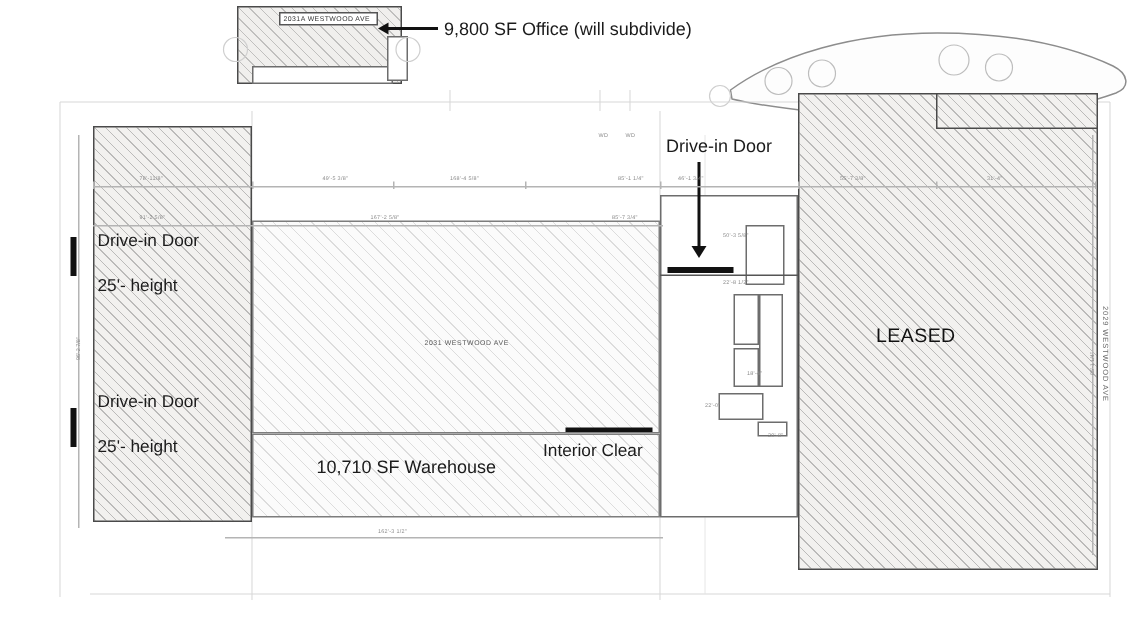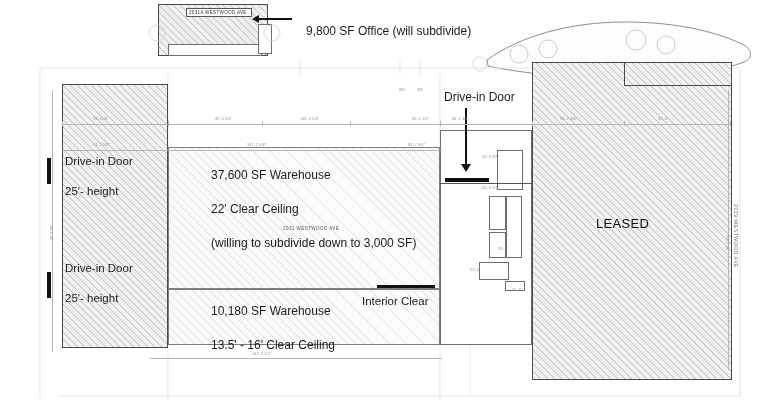--- a/index.html
+++ b/index.html
@@ -177,21 +177,21 @@
 <div id="stage">
 
   <div class="topbox" style="left:158px; top:4px; width:110px; height:52px;"></div>
   <div class="plain-block" style="left:186px; top:8px; width:66px; height:9px; background:#ffffff; border:1px solid #555;"></div>
   <div class="topbox-label" style="left:189px; top:10px;">2031A WESTWOOD AVE</div>
   <div class="plain-block" style="left:168px; top:44px; width:94px; height:12px;"></div>
   <div class="plain-block" style="left:258px; top:24px; width:14px; height:30px;"></div>
 
   <div class="leader" style="left:258px; top:18px; width:34px; height:1.5px;"></div>
   <div class="arrowhead-left" style="left:252px; top:15px;"></div>
-  <div class="anno anno-lg" style="left:306px; top:11px;margin-top:12px;">9,800 SF Office (will subdivide)</div>
+  <div class="anno anno-lg" style="left:296px; top:11px;">9,800 SF Office (will subdivide)</div>
 
   <svg class="overlay" viewBox="0 0 759 412">
     <path d="M487,60 C520,36 570,22 625,22 C672,22 712,30 742,44 C752,49 754,58 744,62 C700,78 640,82 586,78 C540,75 505,70 488,66 Z" fill="#fdfdfd" stroke="#8d8d8d" stroke-width="1"></path>
     <circle cx="519" cy="54" r="9" fill="none" stroke="#bdbdbd" stroke-width="0.8"></circle>
     <circle cx="548" cy="49" r="9" fill="none" stroke="#bdbdbd" stroke-width="0.8"></circle>
     <circle cx="636" cy="40" r="10" fill="none" stroke="#bdbdbd" stroke-width="0.8"></circle>
     <circle cx="666" cy="45" r="9" fill="none" stroke="#bdbdbd" stroke-width="0.8"></circle>
     <circle cx="157" cy="33" r="8" fill="none" stroke="#cfcfcf" stroke-width="0.8"></circle>
     <circle cx="272" cy="33" r="8" fill="none" stroke="#cfcfcf" stroke-width="0.8"></circle>
     <circle cx="480" cy="64" r="7" fill="none" stroke="#cfcfcf" stroke-width="0.8"></circle>
@@ -223,29 +223,26 @@
 
   <div class="anno" style="left:65px; top:154px;"><span>Drive-in Door</span><br>
        <span>25'- height</span></div>
 
 
   <div class="anno" style="left:65px; top:261px;"><span>Drive-in Door</span><br>
        <span>25'- height</span></div>
 
   <div class="light-block" style="left:168px; top:147px; width:272px; height:142px;"></div>
 
-  <div class="anno anno-lg" style="left:211px; top:167px;"><span>37,600 SF Warehouse</span><br>
-       <span>22' Clear Ceiling</span><br>
-       <span>(willing to subdivide down to 3,000 SF)</span></div>
 
   <div class="tiny-label" style="left:283px; top:226px;">2031 WESTWOOD AVE</div>
 
   <div class="light-block" style="left:168px; top:289px; width:272px; height:56px;"></div>
-  <div class="anno anno-lg" style="left:211px; top:303px;"><span>10,180 SF Warehouse</span><br>
-       <span>13.5' - 16' Clear Ceiling</span></div>
+  <div class="anno anno-lg" style="left:211px; top:303px;"><span>10,710 SF Warehouse</span><br>
+       </div>
 
   <div class="door-bar" style="left:377px; top:285px; width:58px; height:3px;"></div>
   <div class="anno" style="left:362px; top:294px;">Interior Clear</div>
 
   <div class="plain-block" style="left:440px; top:130px; width:92px; height:215px;"></div>
   <div class="plain-block" style="left:489px; top:196px; width:17px; height:34px;"></div>
   <div class="plain-block" style="left:489px; top:232px; width:17px; height:26px;"></div>
   <div class="plain-block" style="left:506px; top:196px; width:16px; height:62px;"></div>
   <div class="plain-block" style="left:479px; top:262px; width:30px; height:18px;"></div>
   <div class="plain-block" style="left:505px; top:281px; width:20px; height:10px;"></div>
@@ -253,21 +250,21 @@
   <div class="thin-line" style="left:440px; top:183px; width:92px; height:1px; background:#555;"></div>
 
   <div class="door-bar" style="left:445px; top:178px; width:44px; height:4px;"></div>
 
   <div class="anno anno-lg" style="left:444px; top:89px;">Drive-in Door</div>
   <div class="leader" style="left:465px; top:108px; width:1.7px; height:58px;"></div>
   <div class="arrowhead-down" style="left:461px; top:164px;"></div>
 
   <div class="hatch-block" style="left:532px; top:62px; width:200px; height:318px;"></div>
   <div class="hatch-block" style="left:624px; top:62px; width:108px; height:24px;"></div>
-  <div class="leased-text" style="left:596px; top:216px;">LEASED</div>
+  <div class="leased-text" style="left:584px; top:216px;">LEASED</div>
 
   <div class="rot-label" style="left:739px; top:204px;">2029 WESTWOOD AVE</div>
 
   <div class="dim-line" style="left:62px; top:124px; width:668px;"></div>
   <div class="dim-line" style="left:62px; top:150px; width:380px;"></div>
   <div class="dim-line" style="left:150px; top:358px; width:292px;"></div>
   <div class="dim-vline" style="left:52px; top:90px; height:262px;"></div>
   <div class="dim-vline" style="left:728px; top:90px; height:280px;"></div>
 
   <div class="tick" style="left:62px; top:121px;"></div>

